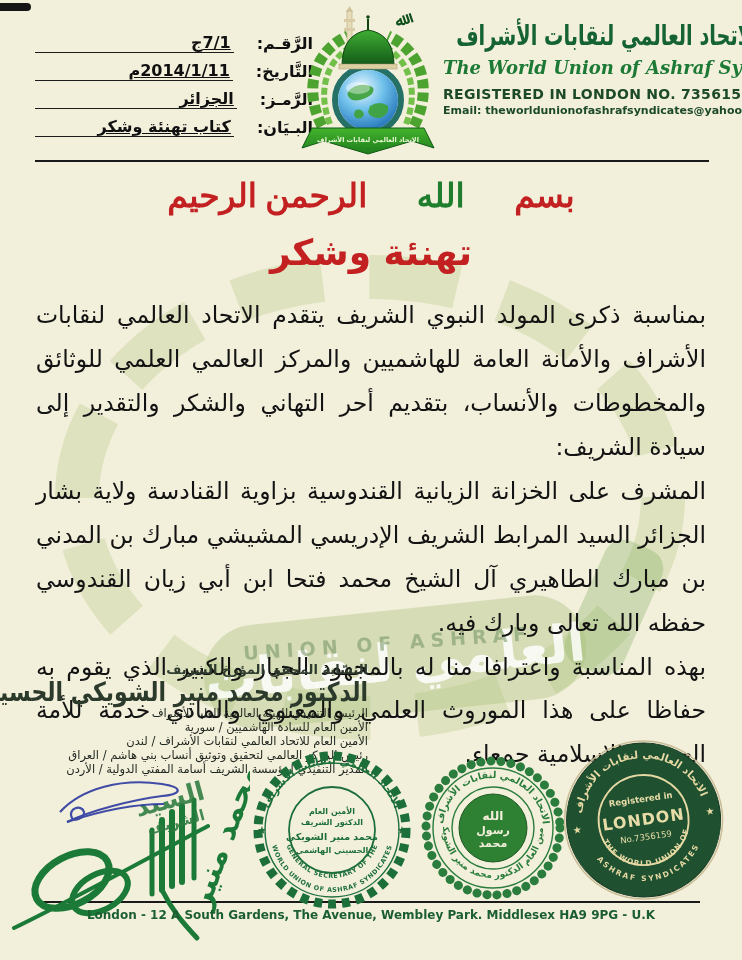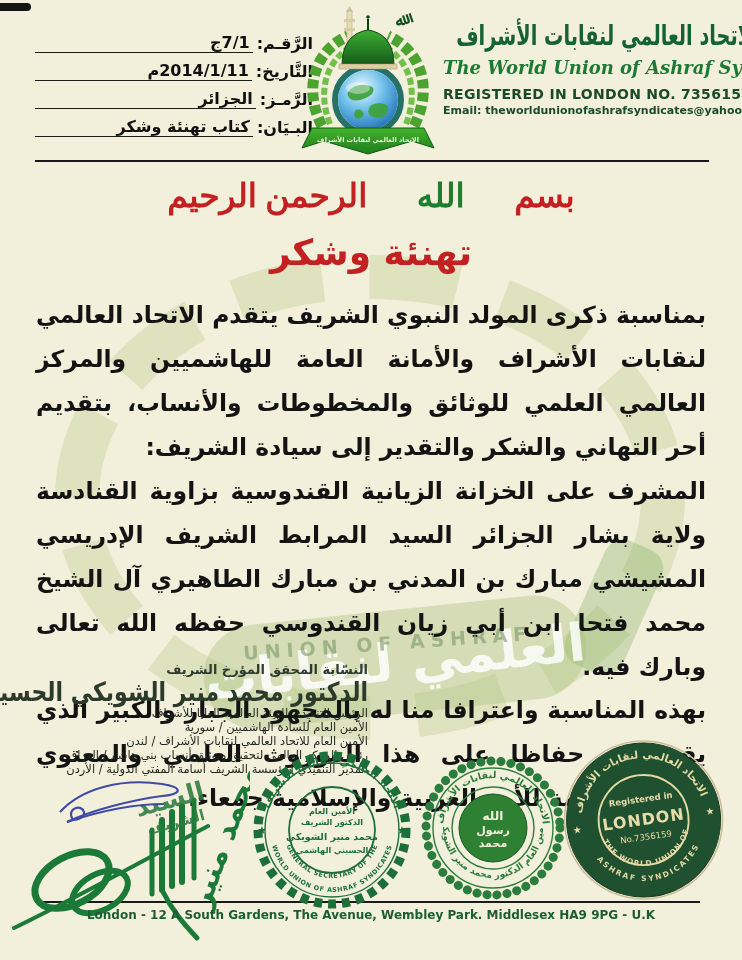--- a/index.html
+++ b/index.html
@@ -36,24 +36,24 @@
     color:rgba(113,143,96,0.55); white-space:nowrap;
   }
 
   .corner-mark{position:absolute; left:0; top:3px; width:31px; height:8px;
     background:#151515; border-radius:0 4px 4px 0; z-index:2;}
 
   
   .fields{position:absolute; z-index:2; top:32px; left:35px; width:278px; direction:rtl;}
   .field-row{display:flex; direction:rtl; align-items:flex-end; margin-bottom:7px;
     font-weight:700; font-size:16px; color:#101010;}
-  .field-label{white-space:nowrap; margin-left:4px; line-height:1.2;}
+  .field-label{white-space:nowrap; margin-left:23px; line-height:1.2;}
   .field-line{flex:1; display:flex; direction:rtl; align-items:flex-end;
     border-bottom:1.7px solid #1c1c1c; min-height:21px;}
-  .field-value{white-space:nowrap; padding:0 3px; line-height:1.05;}
+  .field-value{white-space:nowrap; padding:0 3px; line-height:1.05;text-decoration:underline;}
 
   .logo-box{position:absolute; z-index:2; left:298px; top:6px; width:140px; height:156px;}
 
   .brand{position:absolute; z-index:2; left:443px; top:24px; width:292px; text-align:center;}
   .brand-ar{display:inline-block; white-space:nowrap; font-size:21px; font-weight:bold;
     color:#156233; transform:scale(.92,1.32); transform-origin:center;}
   .brand-en{margin-top:9px; white-space:nowrap; font-family:"DejaVu Serif", serif;
     font-style:italic; font-weight:bold; font-size:18px; color:#1d7a36;}
   .brand-reg{margin-top:8px; white-space:nowrap; font-size:14px; font-weight:bold;
     letter-spacing:.3px; color:#1c4a28;}
@@ -66,21 +66,21 @@
   .basmala{position:absolute; z-index:2; top:176px; left:0; width:100%; text-align:center;
     direction:rtl; font-size:33px; font-weight:bold;}
   .basmala span{margin:0 19px; white-space:nowrap;font-family:Liberation Serif, serif;}
   .t-red{color:#c32121;} .t-green{color:#1e7e2e;}
   .doc-title{position:absolute; z-index:2; top:232px; left:0; width:100%; text-align:center;
     font-size:36px; font-weight:bold; color:#c32121; letter-spacing:1px;}
 
   
   .body-text{position:absolute; z-index:2; top:294px; right:36px; left:36px;
     direction:rtl; text-align:justify; text-align-last:right;
-    font-size:23.5px; font-weight:bold; line-height:1.87; color:#131313;}
+    font-size:23.5px; font-weight:normal; line-height:1.87; color:#131313;}
   .body-text p{margin:0;}
 
   
   .signatory{position:absolute; z-index:2; top:662px; left:20px; width:348px;
     text-align:right; direction:rtl;}
   .sig-pre{font-size:13px; font-weight:bold; color:#2e3b2e;}
   .sig-name{display:inline-block; font-size:22px; font-weight:bold; color:#2c3a2c;
     transform:scale(1,1.2); margin-top:2px; white-space:nowrap;}
   .sig-titles{margin-top:2px; font-size:11.5px; font-weight:normal; color:#1d241d; line-height:1.22;}
 

